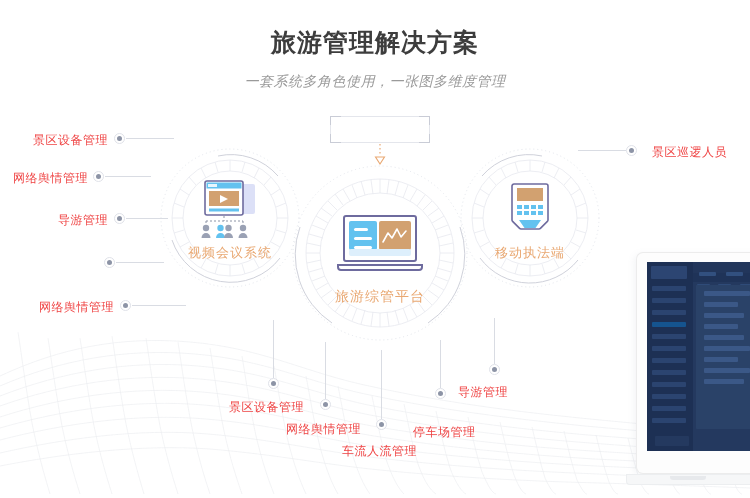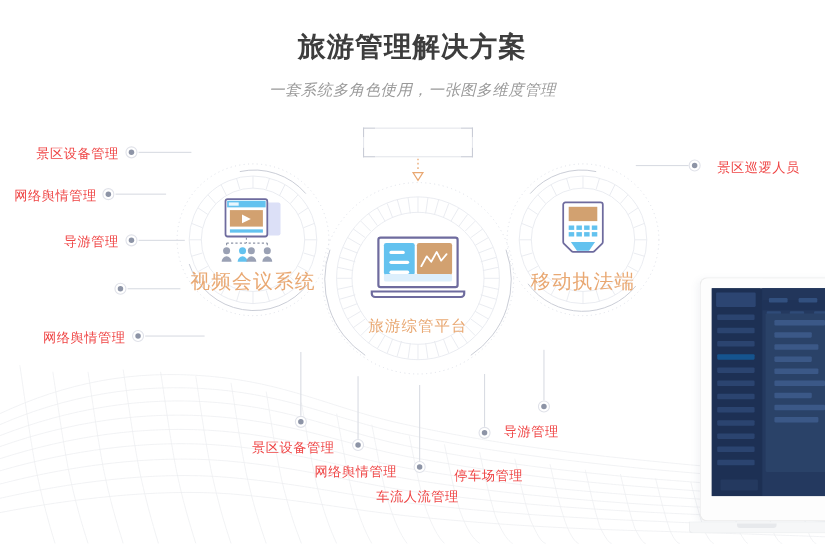--- a/index.html
+++ b/index.html
@@ -41,21 +41,21 @@
     font-style: italic;
   }
 
   
   .ring-wrap { position: absolute; }
   .ring-svg { position: absolute; left: 0; top: 0; overflow: visible; }
 
   .node-icon { position: absolute; left: 0; top: 0; width: 100%; text-align: center; }
   .node-label {
     position: absolute; width: 100%; text-align: center;
-    color: #e9a872; font-size: 18px; letter-spacing: 1px;
+    color: #e9a872; font-size: 13px; letter-spacing: 1px;
   }
   .node-label.big { font-size: 14px; }
 
   
   .auth-box {
     position: absolute;
     left: 330px; top: 116px;
     width: 100px; height: 27px;
     display: flex; align-items: center; justify-content: center;
     font-size: 13px; color: #e9a872;

